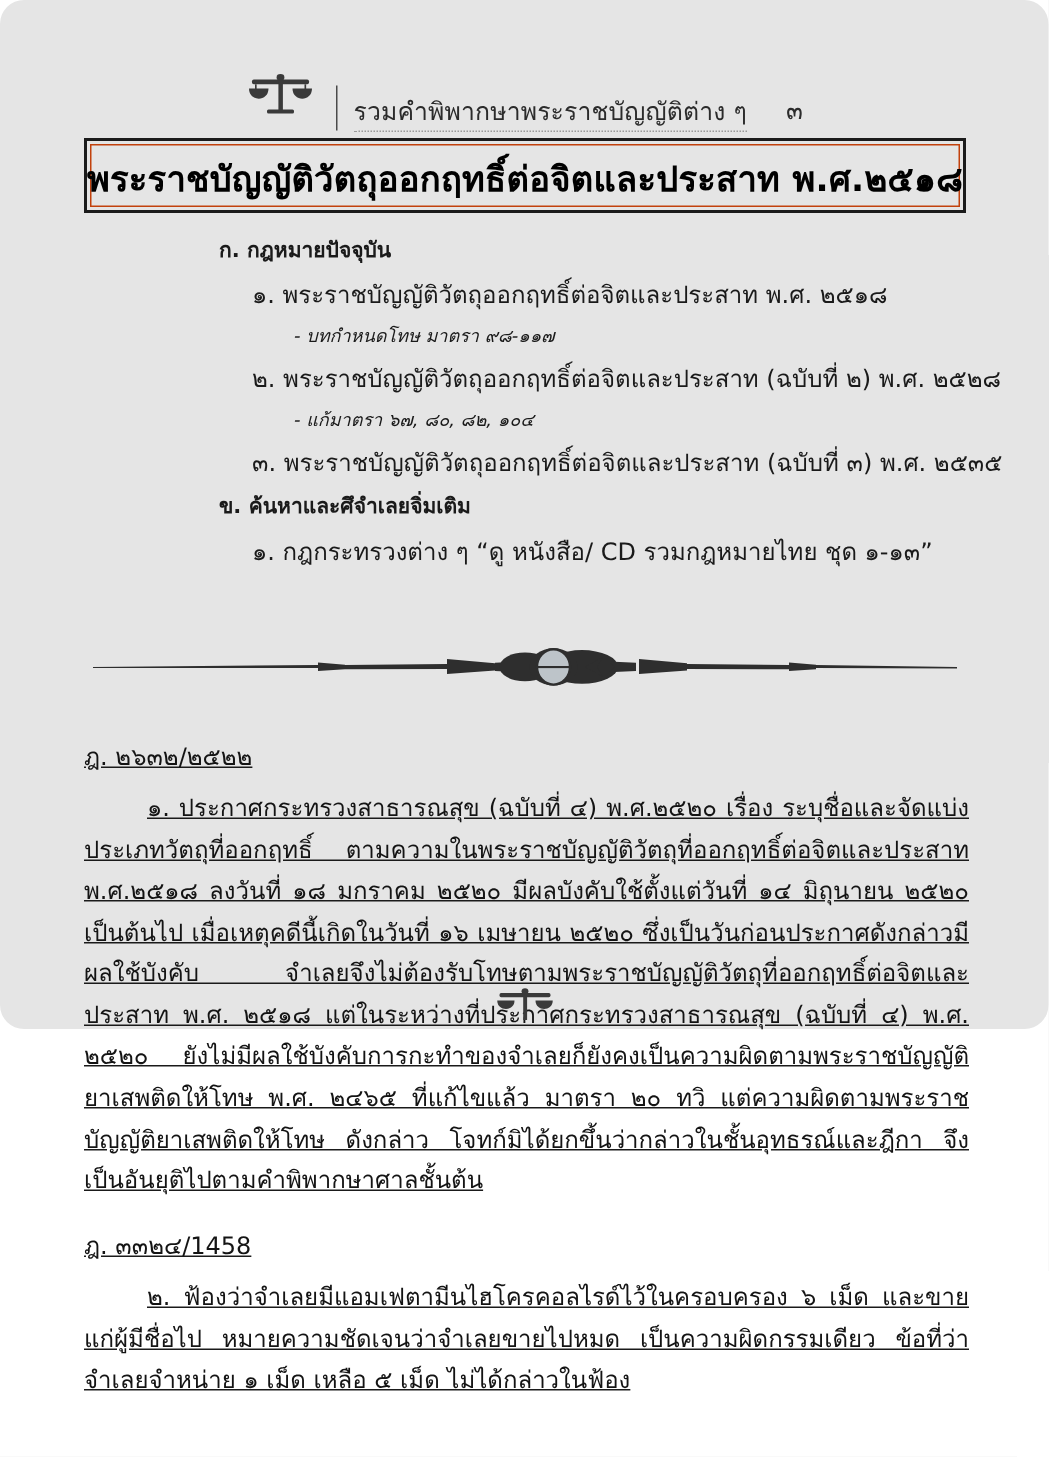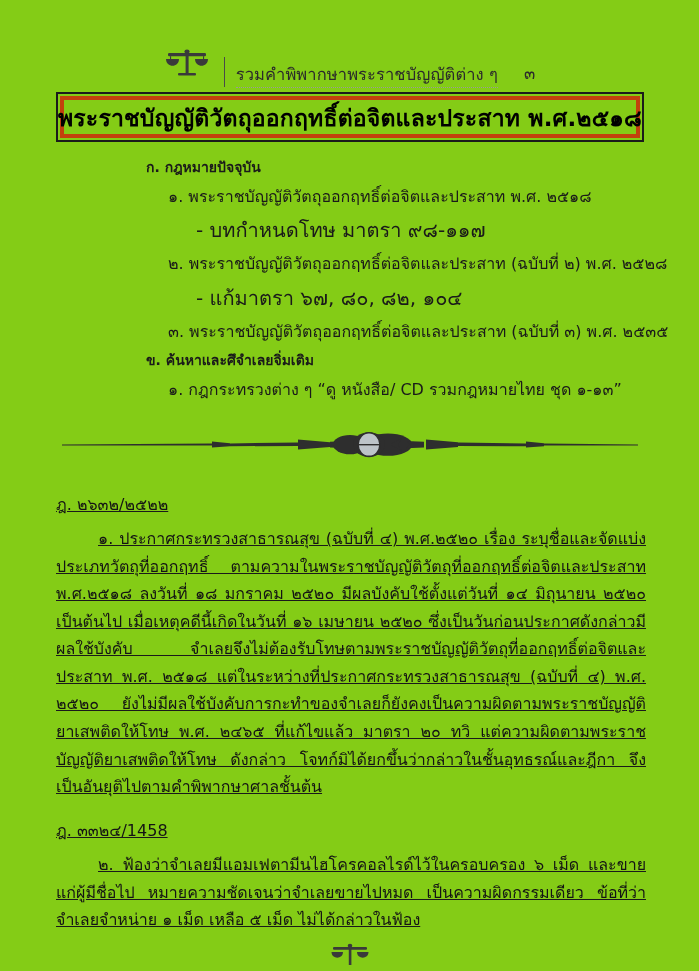--- a/index.html
+++ b/index.html
@@ -12,23 +12,24 @@
     height: 971px;
     overflow: hidden;
     font-family: "DejaVu Sans", "Liberation Sans", sans-serif;
     color: #1a1a1a;
     position: relative;
   }
 
   .page {
     position: relative;
     width: 699px;
-    height: 971px;
+    height: 686px;
     box-sizing: border-box;
-    background: #84cc16;
+    background: #e5e5e5;
+    border-radius: 16px;
   }
 
   
   .running-header {
     position: absolute;
     top: 36px;
     left: 0;
     width: 699px;
     height: 52px;
     display: flex;
@@ -80,23 +81,23 @@
     width: 588px;
     height: 50px;
     box-sizing: border-box;
     border: 2px solid #1b1b1b;
     padding: 2px;
   }
   .title-box-inner {
     width: 100%;
     height: 100%;
     box-sizing: border-box;
-    border: 4px solid #c2410c;
-    display: flex;
-    align-items: flex-start;
+    border: 1px solid #c2410c;
+    display: flex;
+    align-items: flex-end;
     justify-content: center;
   }
   .title-text {
     font-size: 23px;
     font-weight: bold;
     color: #000;
     white-space: nowrap;
     letter-spacing: 0.2px;
   }
 
@@ -117,26 +118,27 @@
   }
   .out-item {
     font-size: 16px;
     color: #1a1a1a;
     margin-left: 112px;
     margin-bottom: 8px;
     line-height: 1.4;
     white-space: nowrap;
   }
   .out-sub {
-    font-size: 20px;
+    font-size: 12px;
     color: #1a1a1a;
     margin-left: 140px;
     margin-bottom: 9px;
     line-height: 1.4;
     white-space: nowrap;
+    font-style: italic;
   }
   .out-head.second { margin-top: 6px; }
   .out-head.third  { margin-top: 4px; margin-bottom: 0; }
 
   
   .ornament {
     position: absolute;
     left: 62px;
     top: 424px;
     width: 576px;

